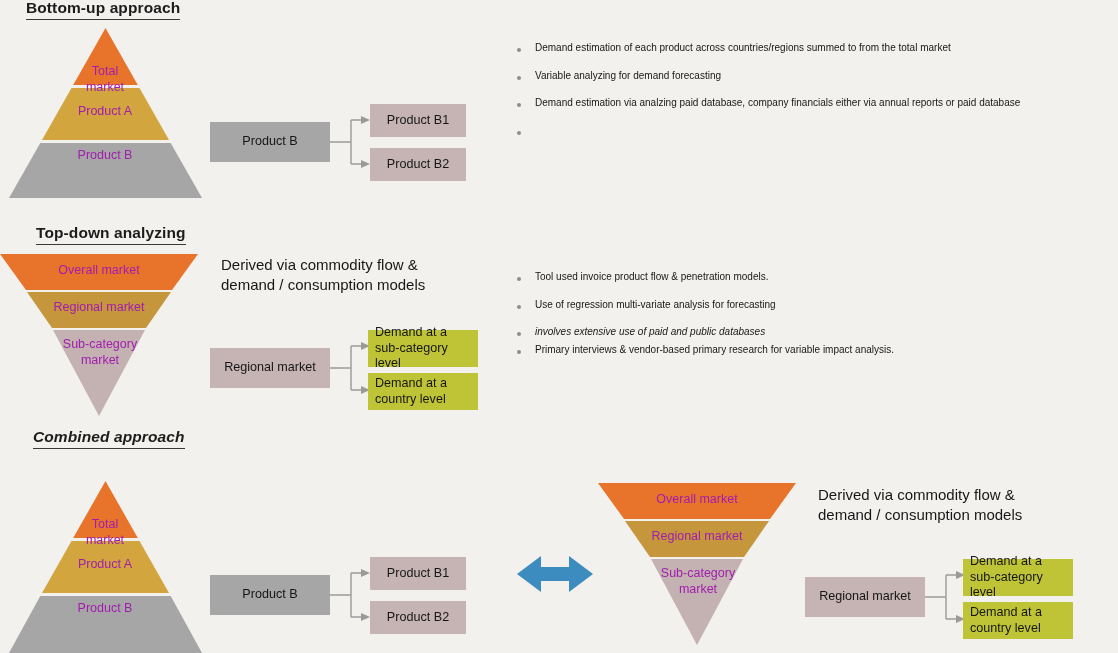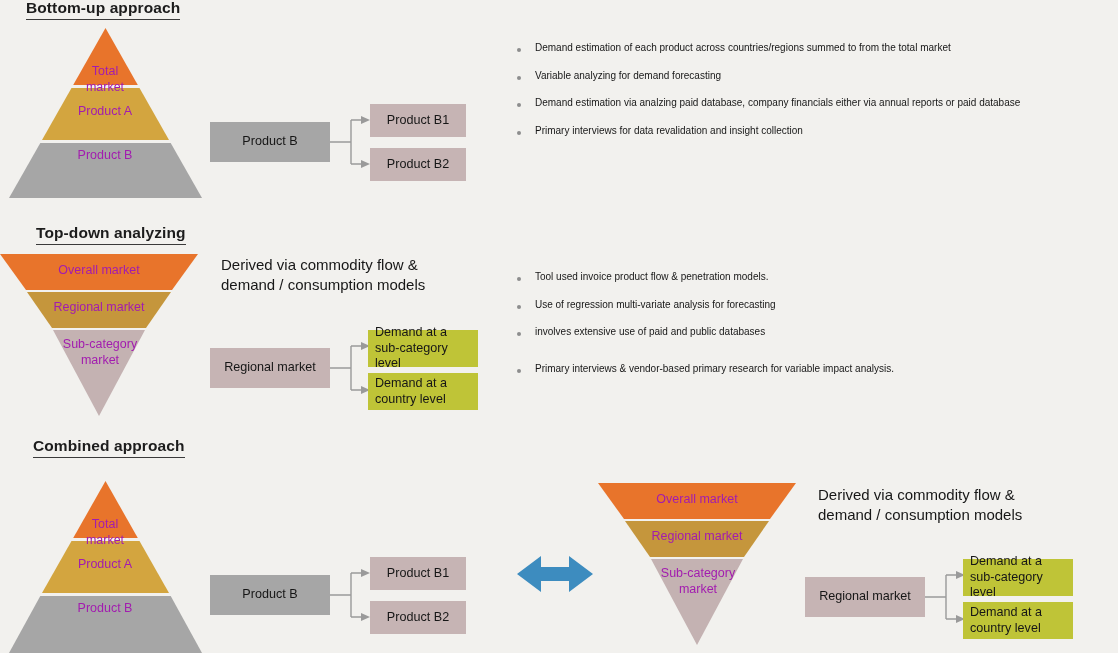--- a/index.html
+++ b/index.html
@@ -136,21 +136,20 @@
     <div class="bullet-row">
       <span class="bullet-dot"></span>
       <span class="bullet-text">Variable analyzing for demand forecasting</span>
     </div>
     <div class="bullet-row">
       <span class="bullet-dot"></span>
       <span class="bullet-text" style="max-width:576px;">Demand estimation via analzing paid database, company financials either via annual reports or paid database</span>
     </div>
     <div class="bullet-row">
       <span class="bullet-dot"></span>
-      <span class="bullet-text">Primary interviews for data revalidation and insight collection</span>
     </div>
   </div>
 
   <div class="heading" style="left:36px; top:224px;">Top-down analyzing</div>
 
   <div class="pyr" style="left:0px; top:254px;">
     <svg width="200" height="165" viewBox="0 0 200 165">
 
       <polygon points="0,0 198,0 172,36 26,36" fill="#e8742b"></polygon>
       <polygon points="27,38 171,38 146,74 52,74" fill="#c5963c"></polygon>
@@ -180,31 +179,31 @@
 
   <div class="bullets" style="left:517px; top:270px; width:600px;">
     <div class="bullet-row">
       <span class="bullet-dot"></span>
       <span class="bullet-text">Tool used invoice product flow &amp; penetration models.</span>
     </div>
     <div class="bullet-row">
       <span class="bullet-dot"></span>
       <span class="bullet-text">Use of regression multi-variate analysis for forecasting</span>
     </div>
-    <div class="bullet-row" style="margin-bottom:23px;">
+    <div class="bullet-row" style="margin-bottom:4px;font-style:italic;">
       <span class="bullet-dot"></span>
       <span class="bullet-text">involves extensive use of paid and public databases</span>
     </div>
     <div class="bullet-row">
       <span class="bullet-dot"></span>
       <span class="bullet-text">Primary interviews &amp; vendor-based primary research for variable impact analysis.</span>
     </div>
   </div>
 
-  <div class="heading" style="left:33px; top:437px;">Combined approach</div>
+  <div class="heading" style="left:33px; top:428px;font-style:italic;">Combined approach</div>
 
   <div class="pyr" style="left:8px; top:481px;">
     <svg width="195" height="172" viewBox="0 0 195 172">
       <polygon points="97.5,0 129.8,57 65.2,57" fill="#e8742b"></polygon>
       <polygon points="63.5,60 131.5,60 161,112 34,112" fill="#d3a53f"></polygon>
       <polygon points="32.3,115 162.7,115 194,172 1,172" fill="#a6a6a6"></polygon>
     </svg>
     <div class="pyr-label" style="left:47px; top:36px; width:100px;">Total
 market</div>
     <div class="pyr-label" style="left:22px; top:76px; width:150px;">Product A</div>

